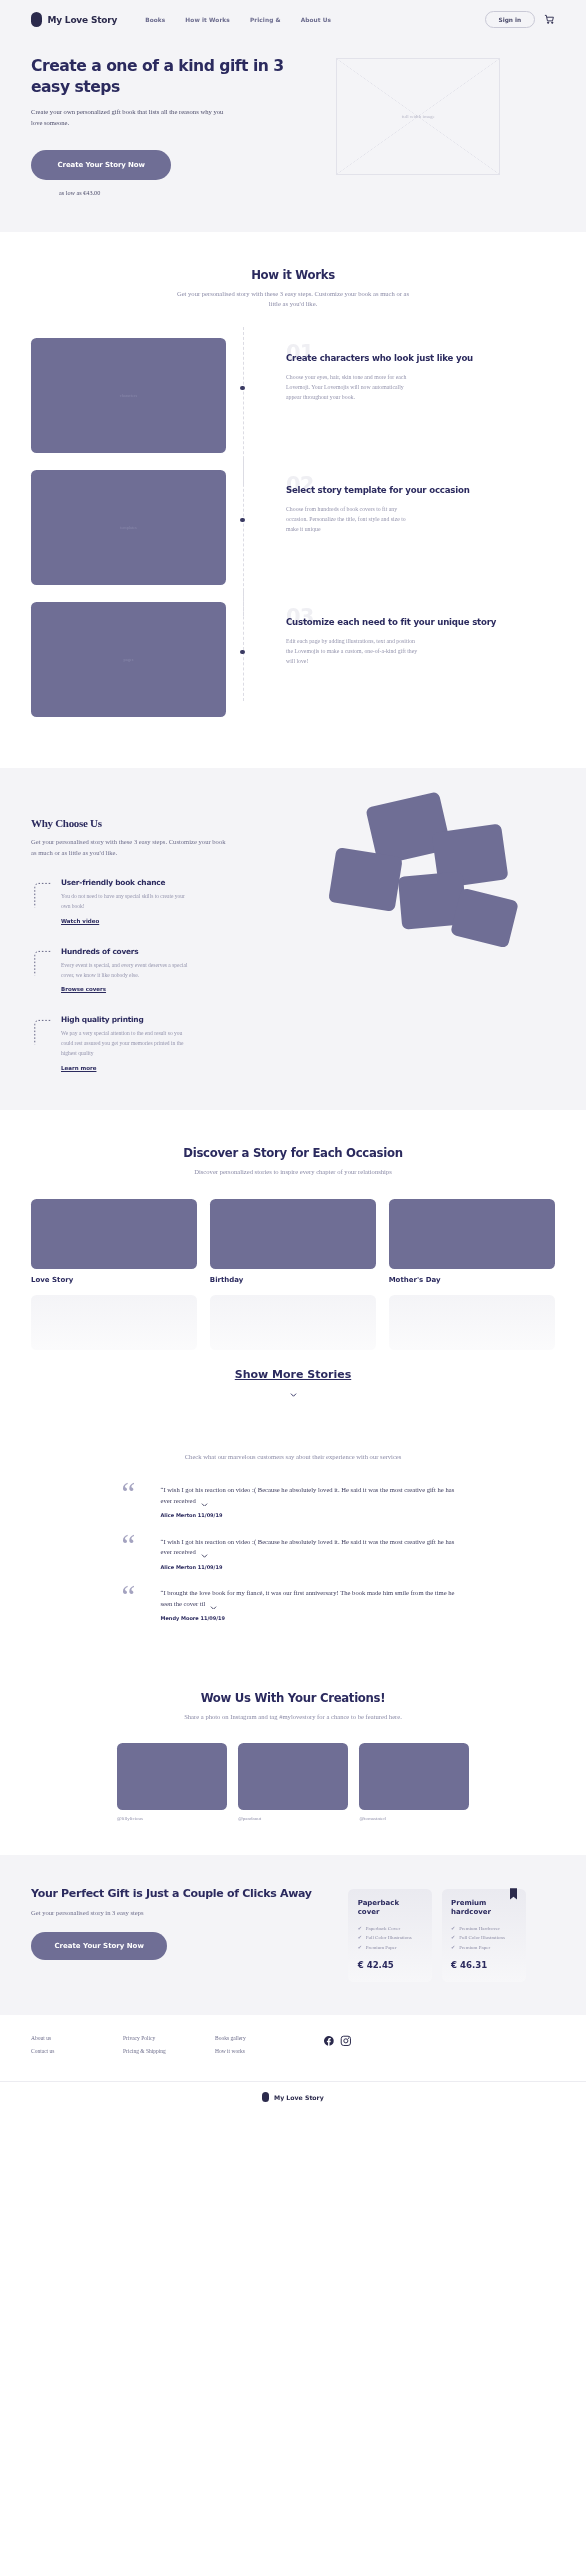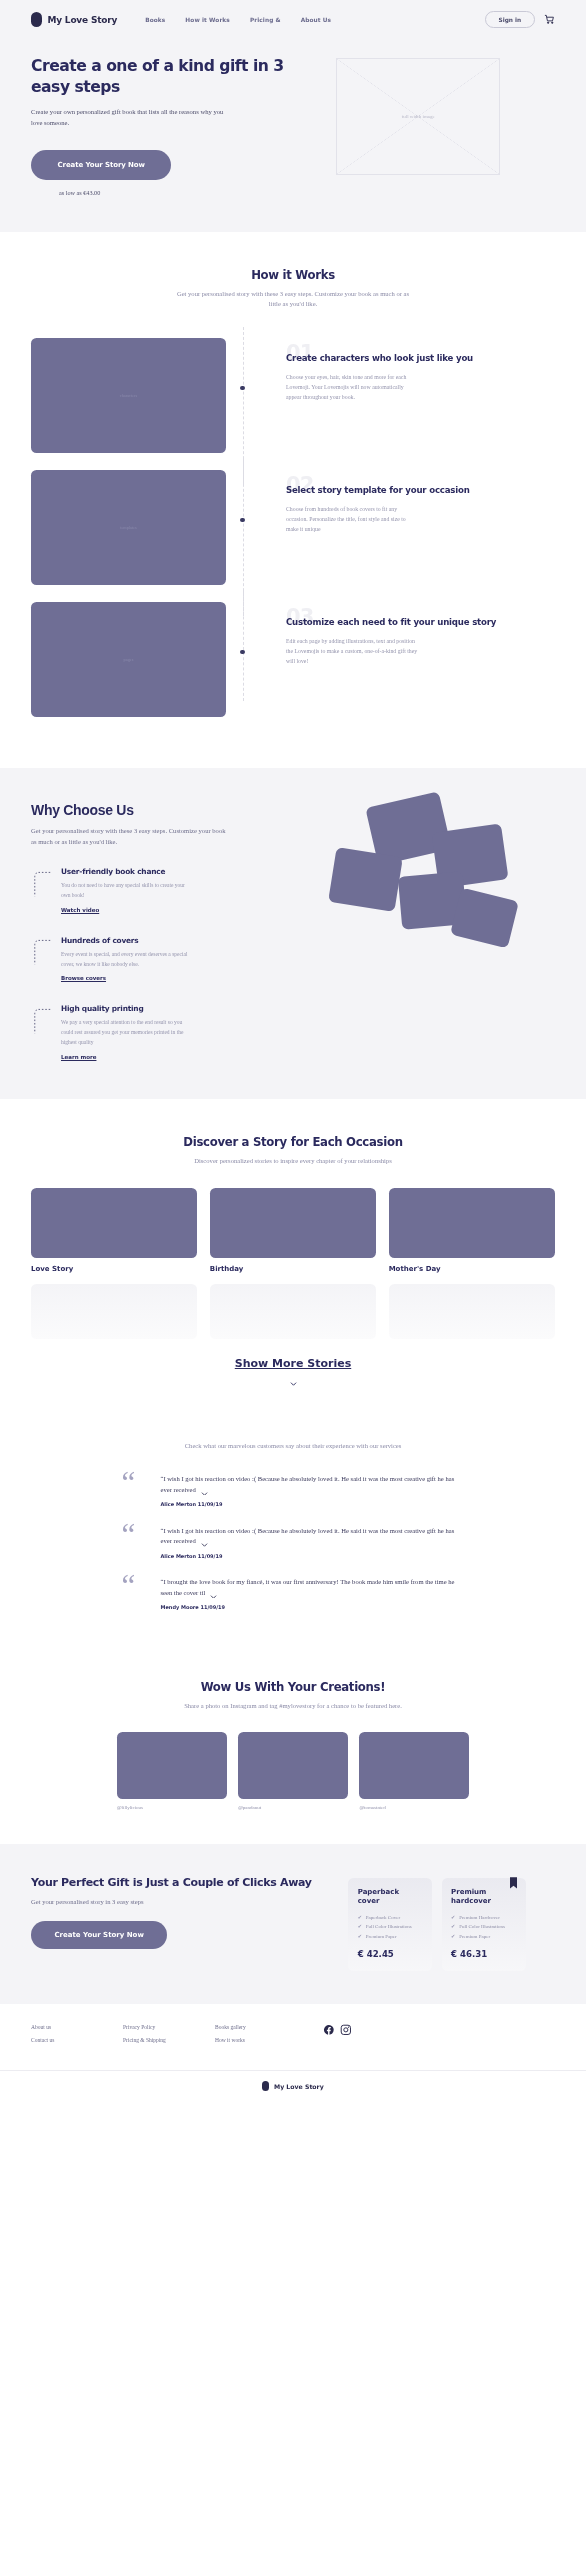--- a/index.html
+++ b/index.html
@@ -73,21 +73,21 @@
   .how-rail { position: absolute; left: 17px; top: -11px; bottom: -31px; border-left: 0.8px dashed #dcdce4; }
   .how-dot { position: absolute; left: 14px; top: 48px; width: 4.7px; height: 4.7px; background: #3a3a63; border-radius: 50%; }
   .how-num { font-family: "DejaVu Sans", sans-serif; font-weight: bold; font-size: 21px; color: #efeff3; line-height: 0.74; letter-spacing: -0.8px; }
   .how-h { font-family: "DejaVu Sans", sans-serif; font-weight: bold; font-size: 8.6px; line-height: 1.35; color: #2b2a5e; margin-top: -7.8px; letter-spacing: -0.2px; }
   .how-p { margin-top: 7px; font-size: 5.8px; line-height: 1.75; color: #9494ad; max-width: 133px; }
 
   
   .why { background: #f4f4f7; padding: 34px 0 36px 0; position: relative; overflow: hidden; }
   .why-inner { width: 524px; margin: 0 auto; display: flex; position: relative; }
   .why-left { width: 257px; }
-  .why-title { font-family: Liberation Sans, sans-serif; font-weight: bold; font-size: 14px; color: #2b2a5e; letter-spacing: -0.3px; }
+  .why-title { font-family: Liberation Serif, serif; font-weight: bold; font-size: 11px; color: #2b2a5e; letter-spacing: -0.3px; margin-top: 15px; }
   .why-sub { margin-top: 8.6px; font-size: 6.6px; line-height: 1.6; color: #6e6e8c; max-width: 195px; }
   .feat { margin-top: 20px; padding-left: 30px; position: relative; }
   .feat-hook { position: absolute; left: 3.1px; top: 2.3px; width: 17px; height: 28px; }
   .feat-h { font-family: "DejaVu Sans", sans-serif; font-weight: bold; font-size: 7.4px; color: #2b2a5e; letter-spacing: -0.2px; }
   .feat-p { margin-top: 4.7px; font-size: 5.5px; line-height: 1.8; color: #9494ad; max-width: 129px; }
   .feat-link { display: inline-block; margin-top: 3.9px; font-family: "DejaVu Sans", sans-serif; font-weight: bold; font-size: 5.5px; color: #2b2a5e; text-decoration: underline; cursor: pointer; }
   .why-right { flex: 1; position: relative; height: 171px; }
   .card-sq { position: absolute; background: #6f6e95; border-radius: 6.2px; }
 
   

